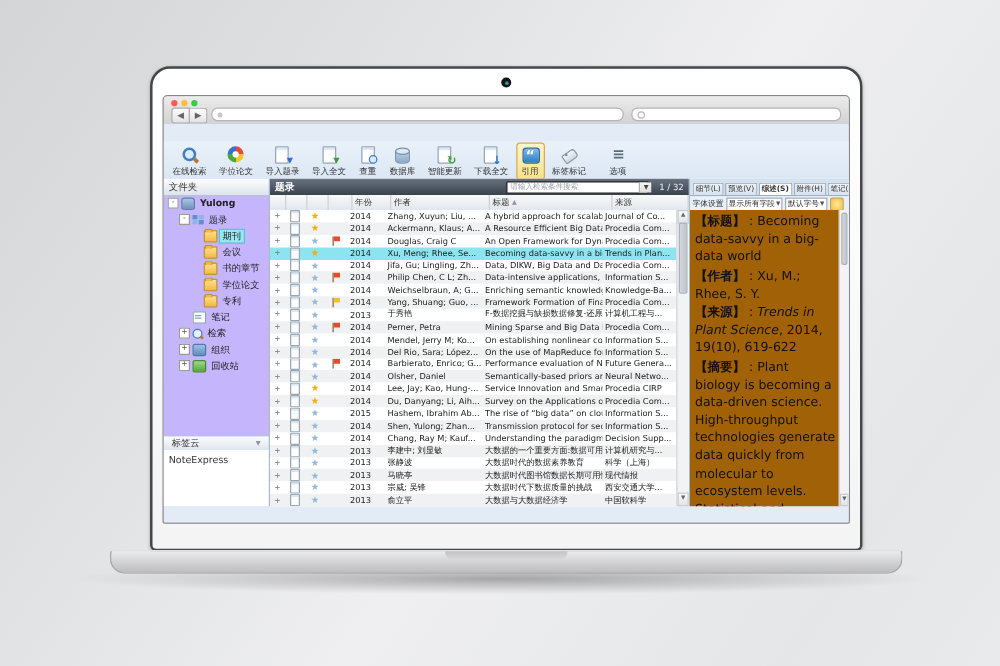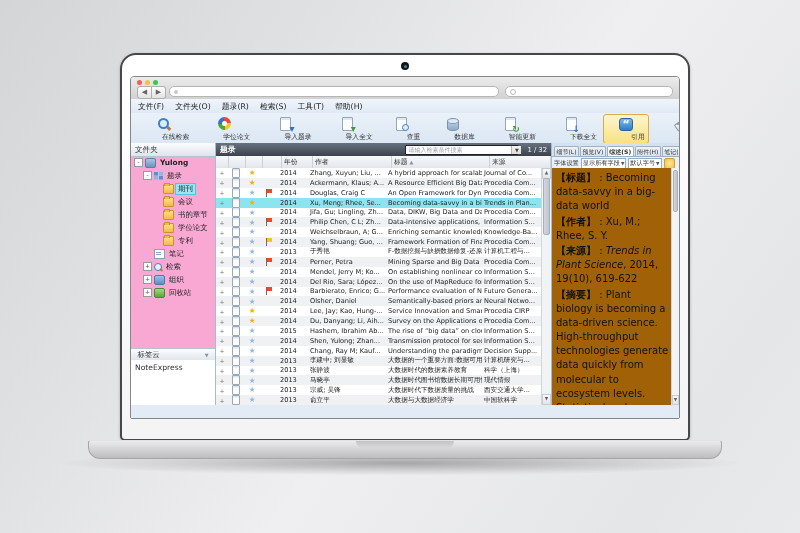--- a/index.html
+++ b/index.html
@@ -42,21 +42,21 @@
   
   .app{position:absolute;left:0;right:0;top:22px;bottom:0;background:#e2ebf6;font-size:8px;color:#222;}
   .menubar{position:absolute;left:0;right:0;top:0;height:14px;display:flex;align-items:center;gap:11px;
     padding-left:7px;background:linear-gradient(#f0f5fb,#dfe9f5);font-size:7.8px;color:#1c1c1c;}
   .menu-item{cursor:default;}
   .toolbar{position:absolute;left:0;right:0;top:14px;height:30px;display:flex;align-items:stretch;gap:2px;
     padding:1px 3px 0 3px;background:linear-gradient(#eaf1f9,#dbe7f4);border-bottom:1px solid #c3d2e2;}
   .tbtn{display:flex;flex-direction:column;align-items:center;justify-content:center;gap:1px;
     padding:0 3px;border:1px solid transparent;border-radius:3px;font-size:6.8px;color:#333;white-space:nowrap;}
   .tbtn.active{background:linear-gradient(#fdf5cd,#fae187);border-color:#d5ae4b;}
-  .tlabel{display:block;margin-left:24px;}
+  .tlabel{display:block;}
   
   .ti{width:15px;height:14px;position:relative;display:block;}
   .ic-online-search::before{content:"";position:absolute;left:2px;top:1px;width:7px;height:7px;border:2px solid #3f7fc1;border-radius:50%;background:#d8ecff;}
   .ic-online-search::after{content:"";position:absolute;left:11px;top:10px;width:4px;height:2.5px;background:#b0793a;transform:rotate(45deg);}
   .ic-browser-search::before{content:"";position:absolute;left:1px;top:0;width:13px;height:13px;border-radius:50%;
     background:conic-gradient(#e34b3b 0 25%,#fbc22d 25% 50%,#4aa93c 50% 75%,#3a6fd0 75% 100%);}
   .ic-browser-search::after{content:"";position:absolute;left:5px;top:4px;width:5px;height:5px;border-radius:50%;background:#fff;}
   .docb::before{content:"";position:absolute;left:2px;top:0;width:9px;height:12px;background:#fff;border:1px solid #93a6ba;border-radius:1px;
     box-shadow:inset 0 2px 0 #dce8f3;}
   .ic-import-records::after{content:"▾";position:absolute;right:-1px;bottom:-3px;color:#2d6fd2;font-size:10px;}
@@ -69,21 +69,21 @@
   .ic-download-fulltext::after{content:"↓";position:absolute;right:-1px;bottom:-3px;color:#2d6fd2;font-size:9px;font-weight:bold;}
   .ic-cite::before{content:"";position:absolute;left:1px;top:1px;width:12px;height:11px;border-radius:3px;
     background:linear-gradient(#7cbbec,#2e7cc7);border:1px solid #2a66a0;}
   .ic-cite::after{content:"\201C";position:absolute;left:4px;top:1px;color:#fff;font-size:11px;font-weight:bold;}
   .ic-tag-mark::before{content:"";position:absolute;left:2px;top:4px;width:10px;height:6px;background:linear-gradient(#f4f7fa,#cdd8e2);
     border:1px solid #8c9aa8;border-radius:1px 3px 3px 1px;transform:rotate(-35deg);}
   .ic-tag-mark::after{content:"";position:absolute;left:4px;top:6px;width:2px;height:2px;border-radius:50%;background:#7c8a98;}
   .ic-options::before{content:"≡";position:absolute;left:3px;top:-1px;font-size:12px;color:#5a6c7e;font-weight:bold;}
   
   .main{position:absolute;left:0;right:0;top:44px;bottom:13px;display:flex;background:#fff;}
-  .pane-left{width:84px;border-right:1px solid #a9bccd;position:relative;background:#f9a8d4;}
+  .pane-left{width:84px;border-right:1px solid #a9bccd;position:relative;background:#c4b5fd;}
   .pane-mid{flex:1;position:relative;background:#fff;border-right:1px solid #a9bccd;min-width:0;}
   .pane-right{width:127px;position:relative;background:#e7eef7;}
   .pane-header{height:13px;display:flex;align-items:center;padding:0 4px;font-size:7.6px;color:#333;
     background:linear-gradient(#fcfdfe,#dde4ec);border-bottom:1px solid #b7c3d0;}
   
   .tree{position:absolute;left:0;right:0;top:13px;height:192px;overflow:hidden;}
   .titem{height:13px;display:flex;align-items:center;font-size:7.4px;white-space:nowrap;}
   .titem.selected .tlab{background:#97e7f2;outline:1px solid #58c5d6;}
   .texp{width:7px;height:7px;border:1px solid #9a9a9a;background:#fff;font-size:6px;line-height:5px;text-align:center;color:#555;margin-right:2px;flex:none;}
   .texp.none{visibility:hidden;}
@@ -187,28 +187,20 @@
       </div>
       <div class="navbtns">
         <span class="navbtn">◀</span>
         <span class="navbtn">▶</span>
       </div>
       <div class="addr"></div>
       <div class="srchf"></div>
     </div>
 
     <div class="app">
-      <div class="menubar">
-          <span class="menu-item">文件(F)</span>
-          <span class="menu-item">文件夹(O)</span>
-          <span class="menu-item">题录(R)</span>
-          <span class="menu-item">检索(S)</span>
-          <span class="menu-item">工具(T)</span>
-          <span class="menu-item">帮助(H)</span>
-        </div>
       <div class="toolbar">
           <div class="tbtn">
             <span class="ti ic-online-search"></span>
             <span class="tlabel">在线检索</span>
           </div>
           <div class="tbtn">
             <span class="ti ic-browser-search"></span>
             <span class="tlabel">学位论文</span>
           </div>
           <div class="tbtn">

